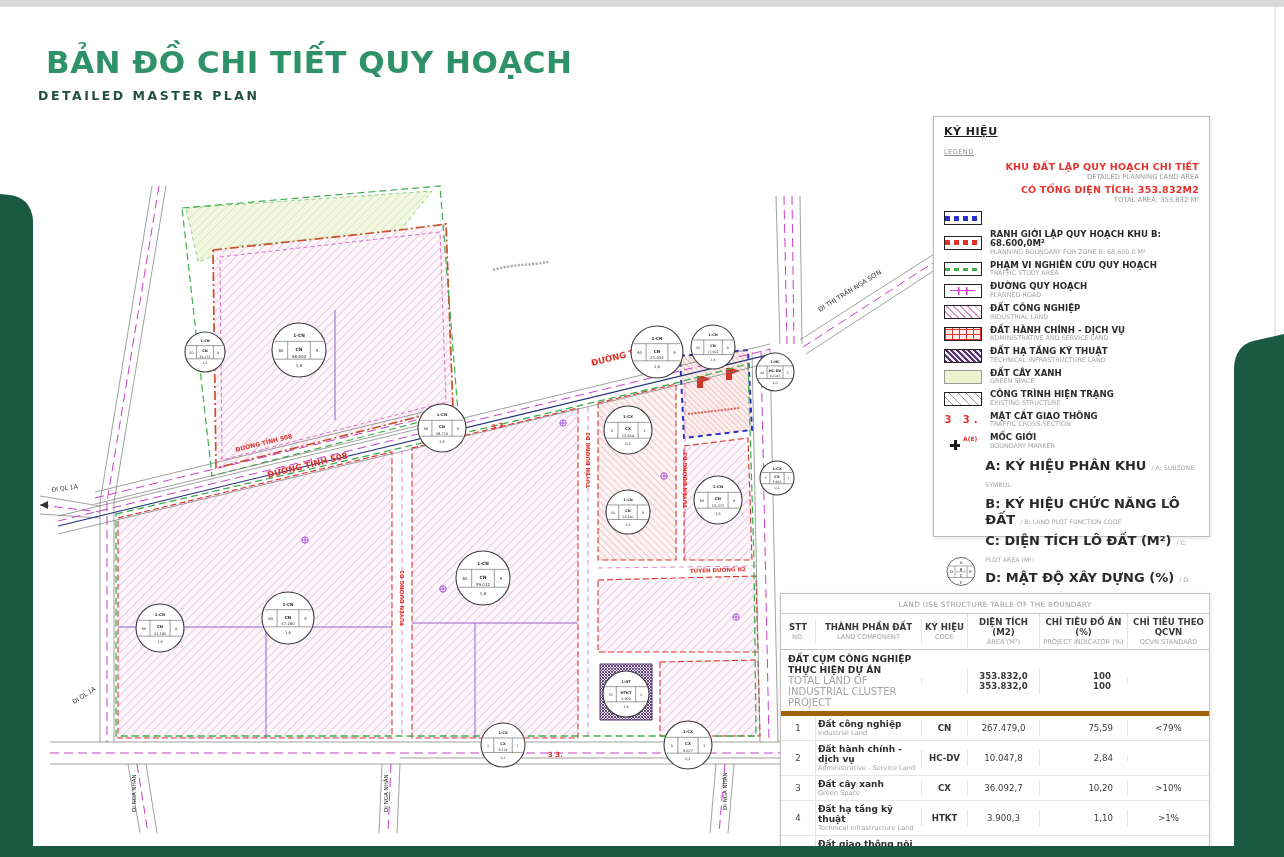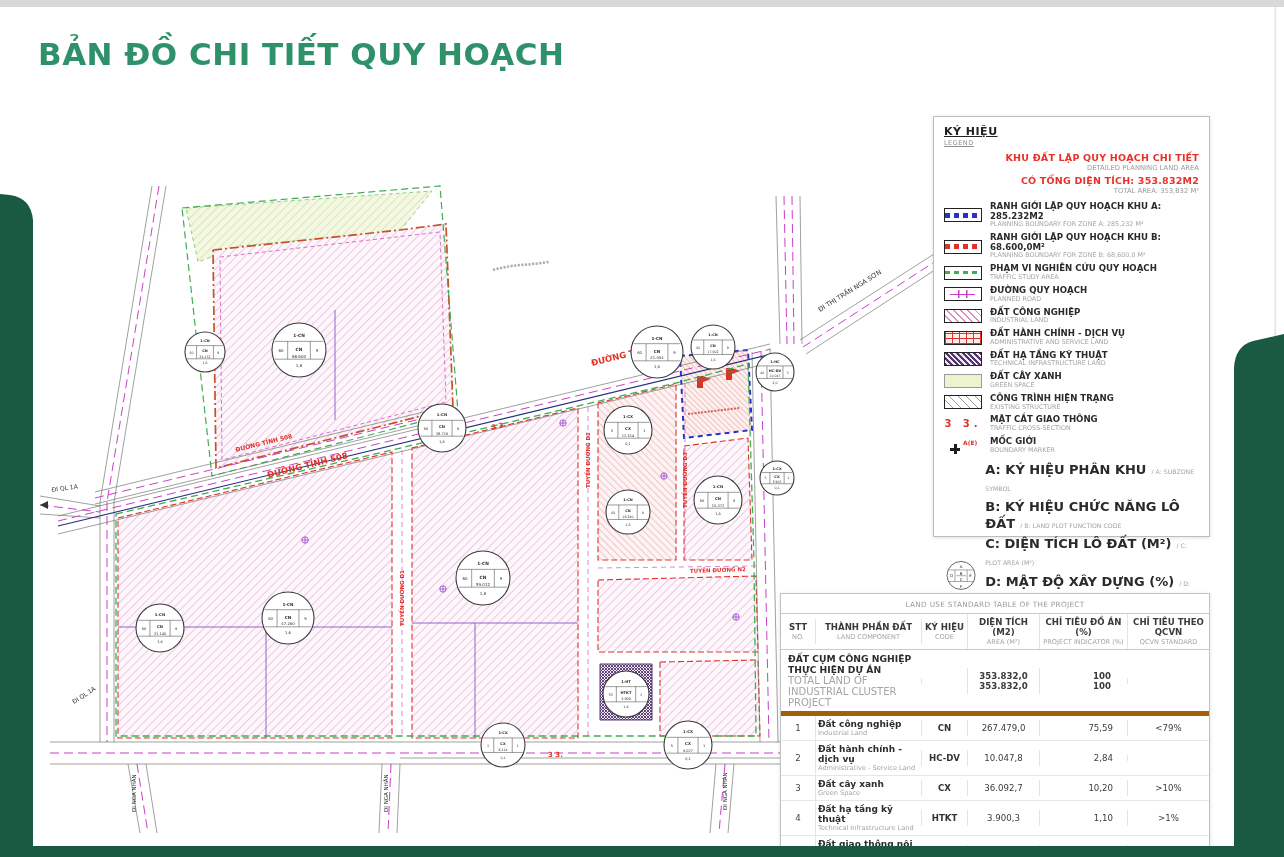--- a/index.html
+++ b/index.html
@@ -2,26 +2,26 @@
 <html><head>
 <meta charset="utf-8">
 <style>
   html,body{margin:0;padding:0;}
   body{width:1284px;height:857px;background:#fff;font-family:"DejaVu Sans","Liberation Sans",sans-serif;overflow:hidden;position:relative;}
   #stage{position:absolute;inset:0;width:1284px;height:857px;background:#fff;}
   #mapsvg{position:absolute;left:0;top:0;z-index:1;}
   #chrome{position:absolute;left:0;top:0;z-index:6;pointer-events:none;}
   
   .titleblock{position:absolute;left:38px;top:36px;z-index:4;}
-  .titleblock h1{margin:0;font-size:31px;font-weight:bold;color:#2f9169;letter-spacing:0.5px;}
+  .titleblock h1{margin:8px;font-size:31px;font-weight:bold;color:#2f9169;letter-spacing:0.5px;}
   .titleblock .sub{margin-top:7px;font-size:12.5px;letter-spacing:2.5px;color:#23503f;font-weight:bold;}
   
   .legend{position:absolute;left:933px;top:116px;width:277px;height:421px;background:#fff;border:1px solid #bdbdbd;box-shadow:0 1px 4px rgba(0,0,0,.12);z-index:3;padding:8px 10px;box-sizing:border-box;}
   .legend .hd{font-size:11px;font-weight:bold;color:#222;text-decoration:underline;letter-spacing:.5px;}
-  .legend .hd-en{font-size:6.5px;color:#8d8d8d;text-decoration:underline;margin-top:1px;letter-spacing:.5px;}
+  .legend .hd-en{font-size:6.5px;color:#8d8d8d;text-decoration:underline;margin-top:10px;letter-spacing:.5px;}
   .legend .center{ text-align:right;margin:5px 0 7px;}
   .legend .red{font-size:9.5px;font-weight:bold;color:#e8312a;letter-spacing:.2px;}
   .legend .gray{font-size:6.8px;color:#9a9a9a;margin:1px 0 3px;}
   .li{display:flex;align-items:center;margin-bottom:4.6px;}
   .sw{flex:0 0 38px;width:38px;height:14px;margin-right:8px;box-sizing:border-box;position:relative;}
   .boxed{border:1.3px solid #222;background:#fff;}
   .sw-zone-a{background:repeating-linear-gradient(to right,#2a31c8 0 5px,#fff 5px 9px);background-size:100% 5px;background-position:center;background-repeat:no-repeat;}
   .sw-zone-b{background:repeating-linear-gradient(to right,#e0312a 0 5px,#fff 5px 9px);background-size:100% 5px;background-position:center;background-repeat:no-repeat;}
   .sw-study{background:repeating-linear-gradient(to right,#3fae4f 0 5px,#fff 5px 9px);background-size:100% 3px;background-position:center;background-repeat:no-repeat;}
   .sw-road{background:
@@ -439,38 +439,35 @@
         <text x="688" y="745.48" font-size="3.84" text-anchor="middle" fill="#2f2f2f" font-weight="bold">CX</text>
         <text x="688" y="751.72" font-size="3.5328" text-anchor="middle" fill="#2f2f2f" font-weight="normal">9.027</text>
         <text x="671.92" y="746.92" font-size="3.5328" text-anchor="middle" fill="#2f2f2f" font-weight="normal">5</text>
         <text x="704.08" y="746.92" font-size="3.5328" text-anchor="middle" fill="#2f2f2f" font-weight="normal">1</text>
         <text x="688" y="759.88" font-size="3.5328" text-anchor="middle" fill="#2f2f2f" font-weight="normal">0,1</text>
       </g>
   </svg>
 
   <div class="titleblock">
     <h1>BẢN ĐỒ CHI TIẾT QUY HOẠCH</h1>
+    <div class="sub">DETAILED MASTER PLAN</div>
   </div>
 
   <div class="legend">
     <div class="hd">KÝ HIỆU</div>
     <div class="hd-en">LEGEND</div>
     <div class="center">
       <div class="red">KHU ĐẤT LẬP QUY HOẠCH CHI TIẾT</div>
       <div class="gray">DETAILED PLANNING LAND AREA</div>
       <div class="red">CÓ TỔNG DIỆN TÍCH: 353.832M2</div>
       <div class="gray">TOTAL AREA: 353,832 M²</div>
     </div>
 
     <div class="li">
       <span class="sw boxed sw-zone-a"></span>
-      <span class="txt">
-          <div class="vn">RANH GIỚI LẬP QUY HOẠCH KHU A: 285.232M2</div>
-          <div class="en">PLANNING BOUNDARY FOR ZONE A: 285,232 M²</div>
-        </span>
     </div>
     <div class="li">
       <span class="sw boxed sw-zone-b"></span>
       <span class="txt">
           <div class="vn">RANH GIỚI LẬP QUY HOẠCH KHU B: 68.600,0M²</div>
           <div class="en">PLANNING BOUNDARY FOR ZONE B: 68,600.0 M²</div>
         </span>
     </div>
     <div class="li">
       <span class="sw boxed sw-study"></span>
@@ -557,21 +554,21 @@
         <div class="keyline"><span class="kvn">C: DIỆN TÍCH LÔ ĐẤT (M²)</span> <span class="ken">/ C: PLOT AREA (M²)</span></div>
         <div class="keyline"><span class="kvn">D: MẬT ĐỘ XÂY DỰNG (%)</span> <span class="ken">/ D: BUILDING DENSITY (%)</span></div>
         <div class="keyline"><span class="kvn">E: TẦNG CAO TỐI ĐA (GIỚI)</span> <span class="ken">/ E: MAXIMUM NUMBER OF FLOORS</span></div>
         <div class="keyline"><span class="kvn">F: HỆ SỐ SỬ DỤNG ĐẤT TỐI ĐA</span> <span class="ken">/ F: MAXIMUM FLOOR AREA RATIO (FAR)</span></div>
       </div>
     </div>
   </div>
 
   <div class="lutable">
     <div class="ttl">
-      <div class="en">LAND USE STANDARD TABLE OF THE PROJECT</div>
+      <div class="en">LAND USE STRUCTURE TABLE OF THE BOUNDARY</div>
     </div>
     <div class="trow thead">
       <div>
           <div class="cvn">STT</div>
           <div class="cen">NO.</div>
         </div>
       <div>
           <div class="cvn">THÀNH PHẦN ĐẤT</div>
           <div class="cen">LAND COMPONENT</div>
         </div>

